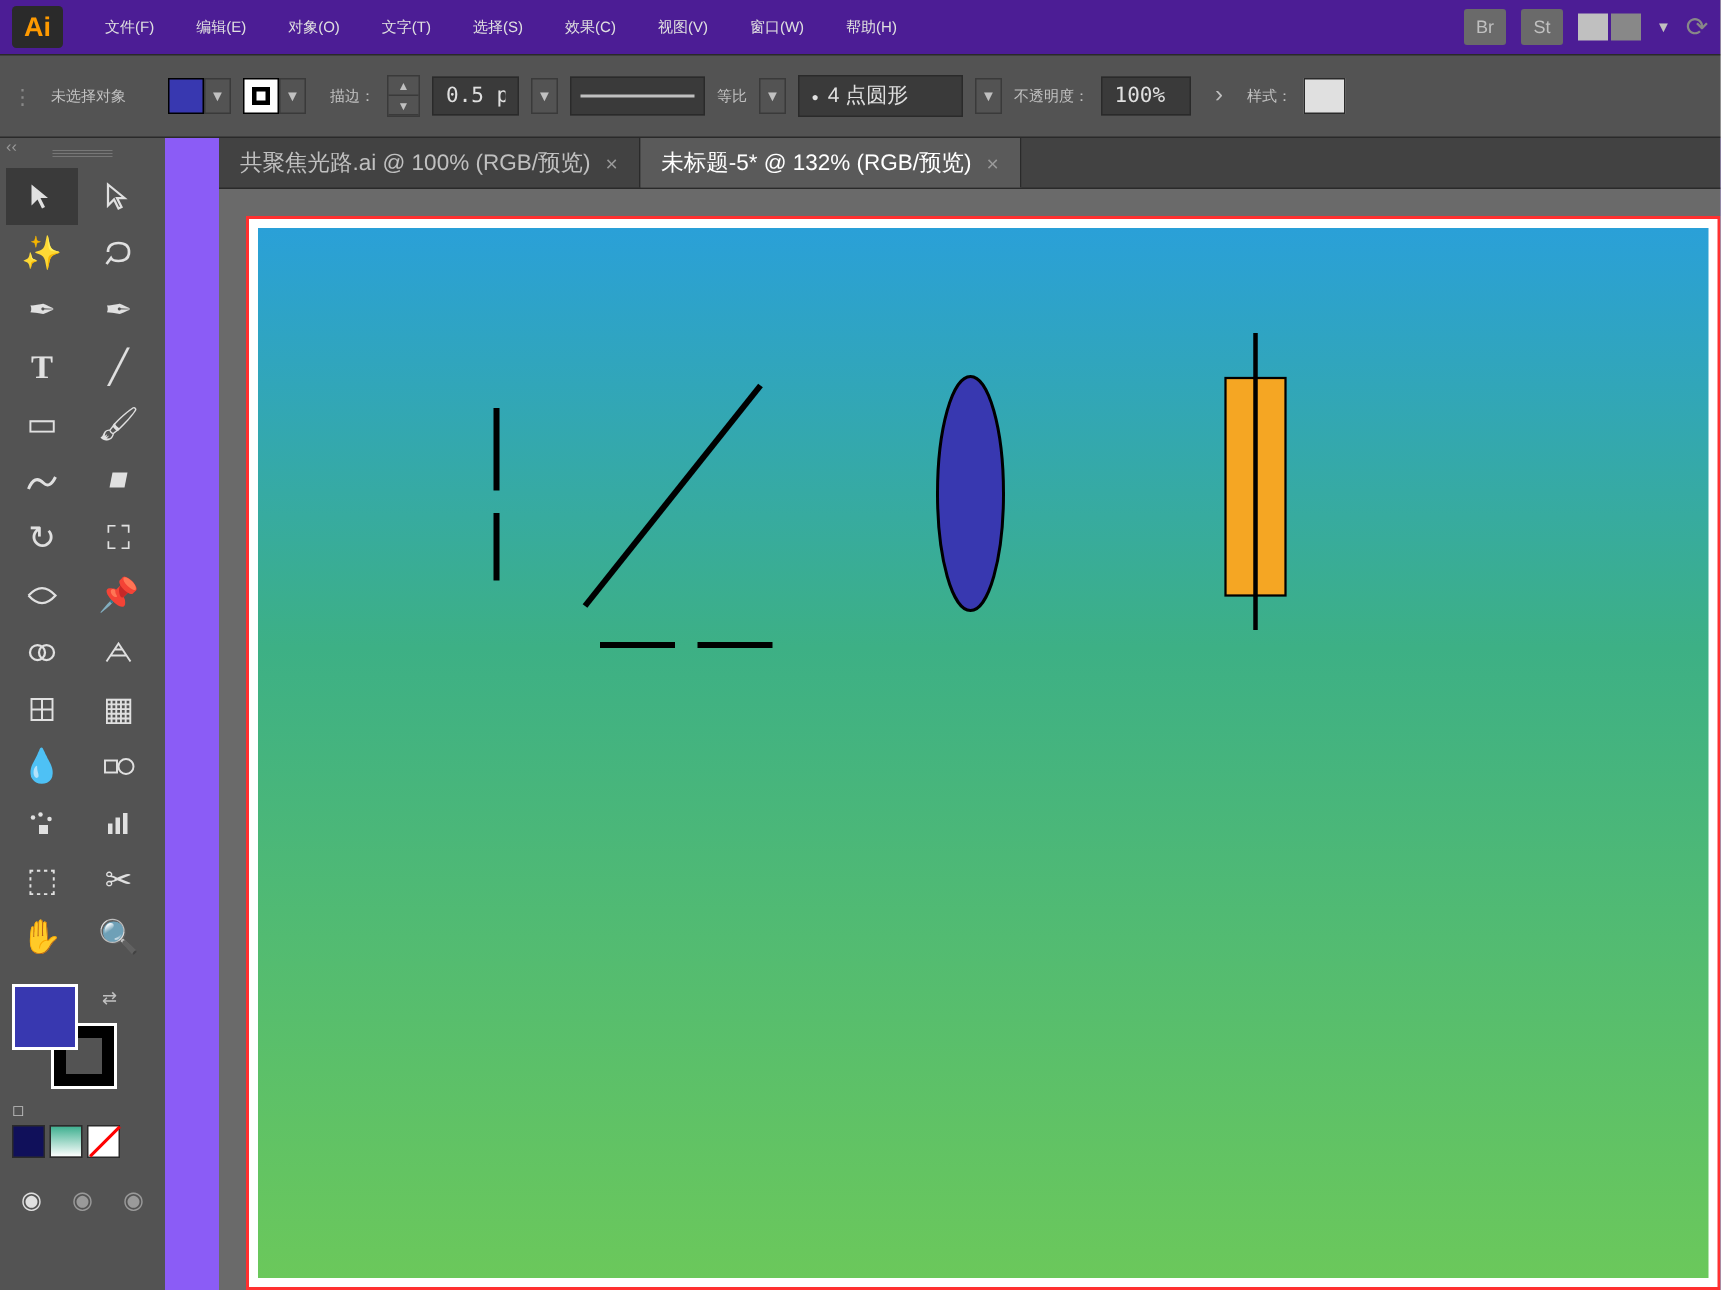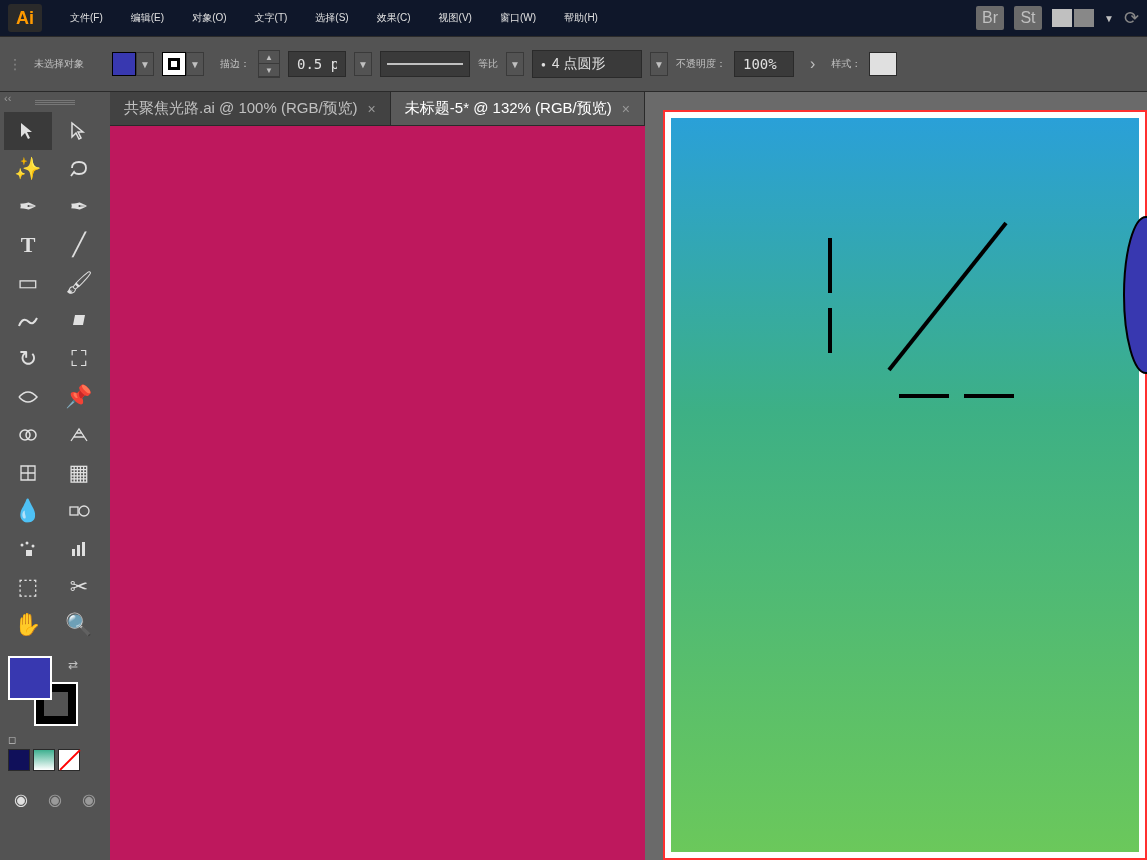--- a/index.html
+++ b/index.html
@@ -1,22 +1,22 @@
 <!DOCTYPE html>
 <html><head>
 <meta charset="utf-8">
 <style>
 * { margin: 0; padding: 0; box-sizing: border-box; font-family: "Microsoft YaHei", Arial, sans-serif; }
 body { background: #535353; overflow: hidden; width: 1147px; height: 860px; }
 
-.menubar { height: 36px; background: #0f172a; display: flex; align-items: center; padding: 0 8px; gap: 4px; }
+.menubar { height: 36px; background: #4c1d95; display: flex; align-items: center; padding: 0 8px; gap: 4px; }
 .ai-logo { width: 34px; height: 28px; background: #2a2a2a; border-radius: 3px; color: #ff9a00; font-weight: bold; font-size: 18px; display: flex; align-items: center; justify-content: center; margin-right: 12px; }
 .menu-item { color: #e0e0e0; font-size: 10px; padding: 4px 12px; cursor: pointer; }
 .menubar-right { margin-left: auto; display: flex; gap: 10px; align-items: center; }
-.menubar-btn { width: 28px; height: 24px; background: #6a6a6a; color: #c0c0c0; font-size: 16px; display: flex; align-items: center; justify-content: center; border-radius: 2px; }
+.menubar-btn { width: 28px; height: 24px; background: #6a6a6a; color: #c0c0c0; font-size: 12px; display: flex; align-items: center; justify-content: center; border-radius: 2px; }
 .workspace-switcher { width: 42px; height: 18px; display: flex; gap: 2px; }
 .ws-box { flex: 1; background: #c0c0c0; }
 
 .control-bar { height: 56px; background: #535353; border-top: 1px solid #2a2a2a; border-bottom: 1px solid #2a2a2a; display: flex; align-items: center; padding: 0 8px; gap: 8px; }
 .cb-label { color: #c0c0c0; font-size: 10px; }
 .color-swatch { width: 24px; height: 24px; border: 1px solid #000; }
 .dropdown-arrow { width: 18px; height: 24px; background: #535353; border: 1px solid #3a3a3a; display: flex; align-items: center; justify-content: center; color: #c0c0c0; font-size: 10px; }
 .stroke-stepper { width: 22px; height: 28px; border: 1px solid #3a3a3a; display: flex; flex-direction: column; }
 .stroke-stepper div { flex: 1; display: flex; align-items: center; justify-content: center; color: #c0c0c0; font-size: 8px; border-bottom: 1px solid #3a3a3a; }
 .stroke-val { background: #3a3a3a; color: #e0e0e0; padding: 4px 8px; border: 1px solid #2a2a2a; font-family: monospace; font-size: 14px; width: 58px; }
@@ -39,21 +39,21 @@
 .fill-stroke { position: relative; width: 70px; height: 70px; margin-bottom: 8px; }
 .fill-box { position: absolute; width: 44px; height: 44px; background: #3838b0; border: 2px solid #fff; top: 0; left: 0; z-index: 2; }
 .stroke-box { position: absolute; width: 44px; height: 44px; background: #000; border: 2px solid #fff; bottom: 0; right: 0; }
 .stroke-box::after { content: ''; position: absolute; inset: 8px; background: #535353; }
 .swap-icon { position: absolute; top: 2px; right: 0; color: #c0c0c0; font-size: 12px; }
 .mini-swatches { display: flex; gap: 3px; margin-top: 4px; }
 .mini-sw { width: 22px; height: 22px; border: 1px solid #2a2a2a; }
 .bottom-icons { display: flex; gap: 8px; padding: 8px; }
 .bottom-icons .tool { width: 28px; height: 24px; font-size: 16px; }
 
-.doc-area { flex: 1; display: flex; flex-direction: row; background: #be185d; }
+.doc-area { flex: 1; display: flex; flex-direction: column; background: #8b5cf6; padding-left: 36px; }
 .tabs { height: 34px; background: #424242; display: flex; border-bottom: 1px solid #2a2a2a; }
 .tab { padding: 0 14px; height: 100%; display: flex; align-items: center; gap: 10px; color: #c0c0c0; font-size: 15px; border-right: 1px solid #2a2a2a; cursor: pointer; }
 .tab.active { background: #5a5a5a; color: #fff; }
 .tab-close { font-size: 14px; color: #999; }
 
 .canvas-wrap { flex: 1; background: #6a6a6a; padding: 18px 0 0 18px; position: relative; overflow: hidden; }
 .bleed { border: 2px solid #ff3030; background: #fff; width: 100%; height: 100%; padding: 6px; }
 .artboard { width: 100%; height: 100%; background: linear-gradient(to bottom, #2aa0d8 0%, #3db085 40%, #6bc85b 100%); position: relative; }
 
 .shape { position: absolute; }

